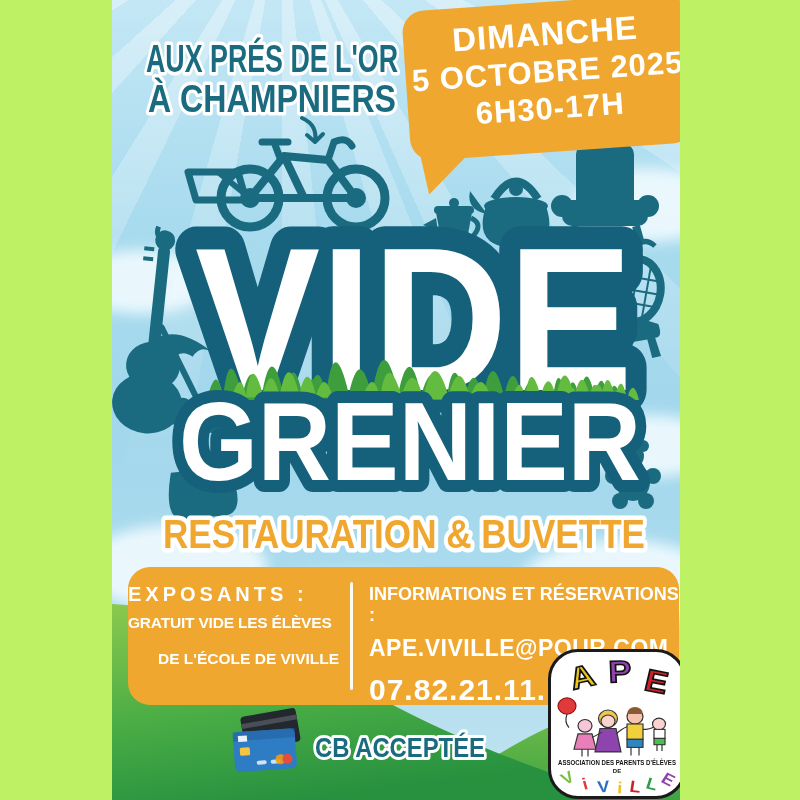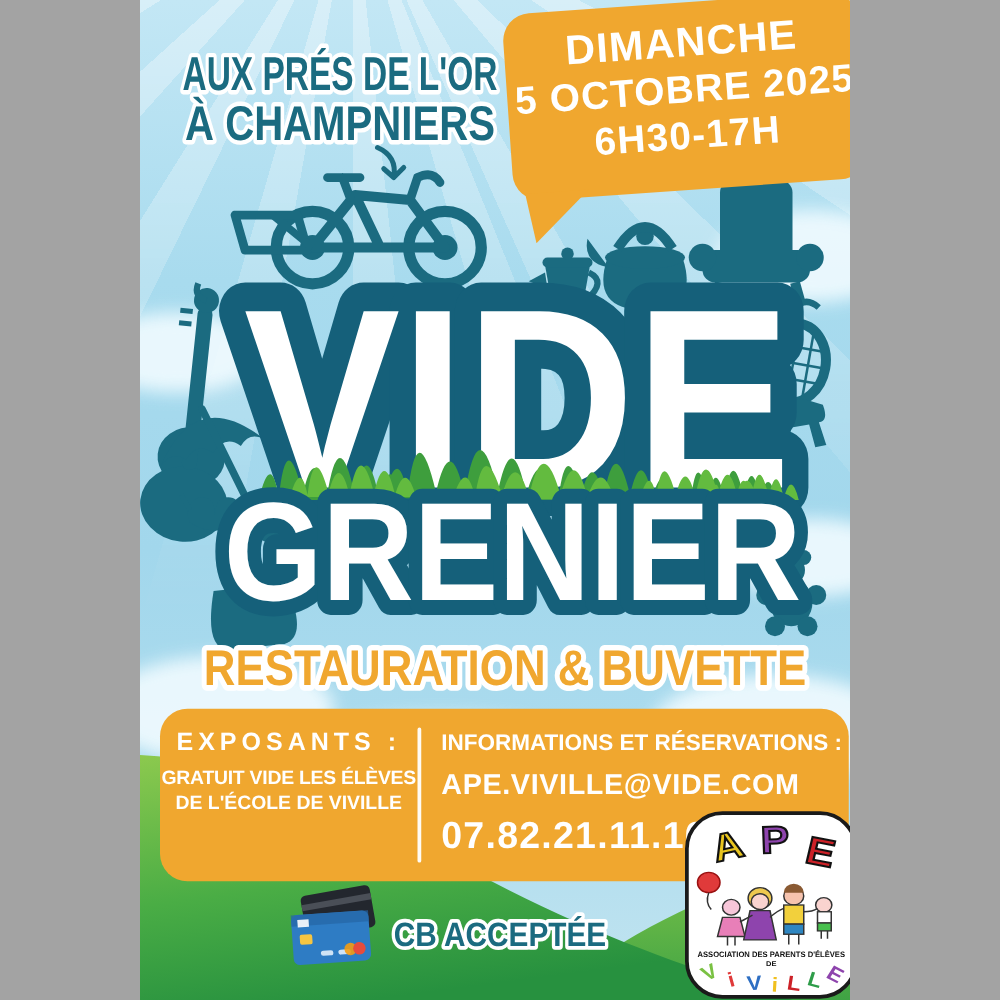--- a/index.html
+++ b/index.html
@@ -1,16 +1,16 @@
 <!DOCTYPE html>
 <html><head>
 <meta charset="utf-8">
 <style>
   html,body{margin:0;padding:0;background:#ffffff;}
-  .stage{position:relative;width:800px;height:800px;background:#a3a3a3;overflow:hidden;
+  .stage{position:relative;width:800px;height:800px;background:#bef264;overflow:hidden;
          font-family:"Liberation Sans","DejaVu Sans",sans-serif;text-decoration:underline;}
   .poster{position:absolute;left:112px;top:0;width:568px;height:800px;overflow:hidden;}
   .sky{position:absolute;inset:0;z-index:0;
        background:linear-gradient(180deg,#c3e7f5 0%,#a8dbee 28%,#a2d7ec 55%,#addcee 78%,#c2e4f0 100%);}
   .sky::before{content:"";position:absolute;inset:0;
        background:repeating-conic-gradient(from 158deg at 30% -12%,rgba(255,255,255,0.35) 0deg 6deg,rgba(255,255,255,0) 6deg 16deg);
        -webkit-mask-image:linear-gradient(180deg,#000 0%,rgba(0,0,0,0.5) 35%,transparent 62%);
        mask-image:linear-gradient(180deg,#000 0%,rgba(0,0,0,0.5) 35%,transparent 62%);}
   .cloud{position:absolute;background:#f1fbff;border-radius:50%;filter:blur(7px);opacity:.9;z-index:1;}
   .c1{left:-40px;top:250px;width:140px;height:64px;}
@@ -26,27 +26,27 @@
       border-radius:22px;transform:rotate(-4deg);z-index:5;text-align:center;
       padding-top:13px;box-sizing:border-box;color:#fff;font-weight:bold;}
   .badge-tail{position:absolute;left:8px;bottom:-34px;width:52px;height:40px;background:#f0a72f;
       clip-path:polygon(2% 0,100% 0,14% 100%);}
   .badge-line{line-height:1.18;letter-spacing:1px;}
   .bl1{font-size:33px;}
   .bl2{font-size:31px;}
   .bl3{font-size:31px;}
   .info-box{position:absolute;left:16px;top:567px;width:551px;height:138px;background:#f0a72f;
       border-radius:22px;z-index:5;display:flex;color:#fff;font-weight:bold;box-sizing:border-box;}
-  .info-left{width:206px;text-align:center;}
+  .info-left{width:222px;text-align:left;}
   .divider{width:3px;background:rgba(255,255,255,0.95);border-radius:2px;margin:15px 0;}
   .info-right{flex:1;padding-left:16px;}
   .exh-heading{font-size:20px;letter-spacing:4px;margin-top:16px;}
   .exh-price{font-size:21px;letter-spacing:2px;margin-top:7px;}
   .exh-free1{font-size:15.5px;margin-top:8px;letter-spacing:-0.2px;}
-  .exh-free2{font-size:15.5px;margin-top:2px;}
+  .exh-free2{font-size:15.5px;margin-top:18px;padding-left:30px;}
   .ct-heading{font-size:18px;margin-top:17px;}
   .ct-email{font-size:23px;margin-top:9px;letter-spacing:0.5px;}
   .ct-phone{font-size:30px;margin-top:11px;letter-spacing:1px;}
   .cb-svg{position:absolute;left:110px;top:702px;width:290px;height:84px;z-index:5;}
   .ape-logo{position:absolute;left:436px;top:649px;width:138px;height:150px;background:#ffffff;
       border:3px solid #1a1a1a;border-radius:30px;z-index:6;box-sizing:border-box;overflow:hidden;}
   svg text{font-family:"Liberation Sans","DejaVu Sans",sans-serif;}
 </style>
 </head>
 <body>
@@ -213,21 +213,21 @@
 
     <div class="info-box">
       <div class="info-left">
         <div class="exh-heading">EXPOSANTS :</div>
         <div class="exh-free1">GRATUIT VIDE LES ÉLÈVES</div>
         <div class="exh-free2">DE L'ÉCOLE DE VIVILLE</div>
       </div>
       <div class="divider"></div>
       <div class="info-right">
         <div class="ct-heading">INFORMATIONS ET RÉSERVATIONS :</div>
-        <div class="ct-email">APE.VIVILLE@VIDE.COM</div>
+        <div class="ct-email">APE.VIVILLE@POUR.COM</div>
         <div class="ct-phone">07.82.21.11.16.</div>
       </div>
     </div>
 
     <svg class="cb-svg" viewBox="0 0 290 84">
       <g transform="translate(10,6)">
         <g transform="rotate(-10 40 30)">
           <rect x="12" y="4" width="56" height="34" rx="4" fill="#23272e"></rect>
           <rect x="12" y="11" width="56" height="5" fill="#4a4f57"></rect>
         </g>

